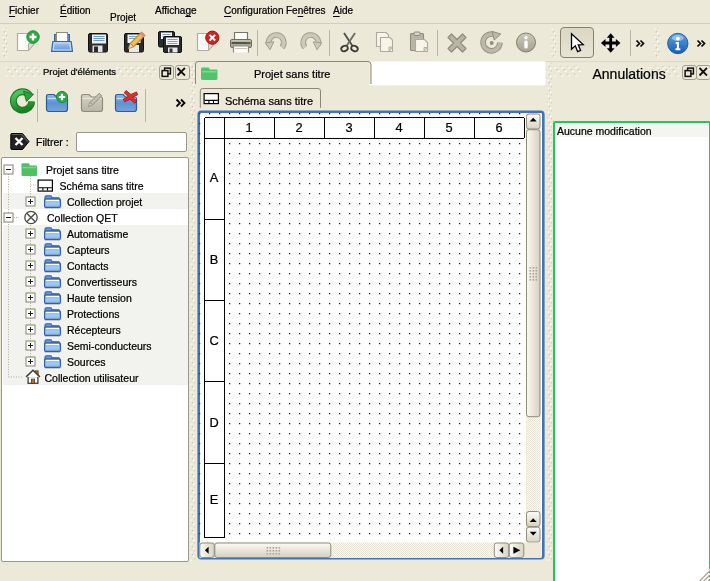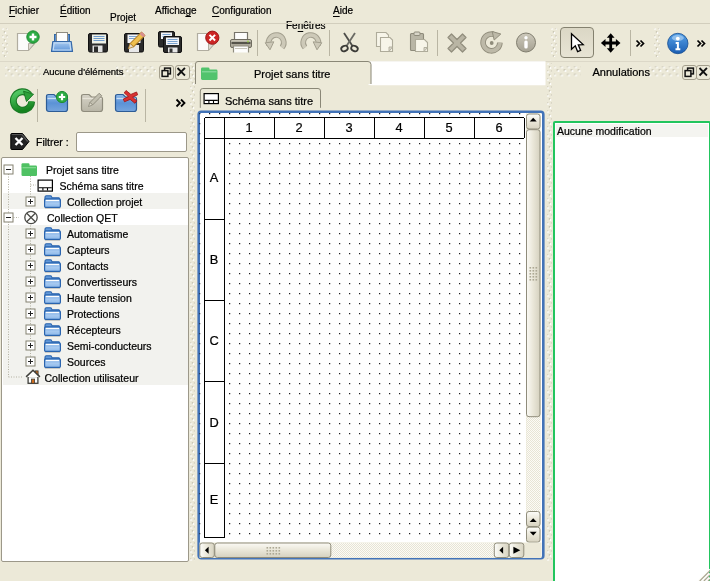--- a/index.html
+++ b/index.html
@@ -24,22 +24,22 @@
 .dockbtn{width:13px;height:13px;border:1px solid #a49f8d;border-radius:3px;}
 u{text-decoration-thickness:1px;text-underline-offset:1.5px;}
 </style></head>
 <body>
 
 <div class="abs" style="left:0;top:0;width:627px;height:23px;">
  <span class="abs" style="left:9px;top:5px;"><u>F</u>ichier</span>
  <span class="abs" style="left:60px;top:5px;"><u>É</u>dition</span>
  <span class="abs" style="left:110px;top:12px;"><u>P</u>rojet</span>
  <span class="abs" style="left:155px;top:5px;">Afficha<u>g</u>e</span>
- <span class="abs" style="left:212px;top:5px;"><u>C</u>onfiguration</span>
- <span class="abs" style="left:286px;top:20px;">Fe<u>n</u>êtres</span>
+ <span class="abs" style="left:224px;top:5px;"><u>C</u>onfiguration</span>
+ <span class="abs" style="left:286px;top:5px;">Fe<u>n</u>êtres</span>
  <span class="abs" style="left:333px;top:5px;"><u>A</u>ide</span>
 </div>
 <div class="abs" style="left:0;top:23px;width:710px;height:1px;background:#d2cebd;"></div>
 
 <div class="abs" style="left:0;top:24px;width:710px;height:37px;">
  <div class="abs vtex" style="left:2px;top:4px;width:6px;height:29px;"></div>
  <svg class="abs" style="left:0;top:0;z-index:2;" width="710" height="37" viewBox="0 0 710 37">
   <defs>
    <linearGradient id="gBlue" x1="0" y1="0" x2="0" y2="1">
           <stop offset="0" stop-color="#a9cbf1"></stop>
@@ -195,21 +195,21 @@
  <div class="abs vtex" style="left:551px;top:4px;width:6px;height:29px;"></div>
  <div class="abs" style="left:560px;top:3px;width:32px;height:29px;border:1px solid #84816f;border-radius:4px;background:linear-gradient(#dbd7c5,#e7e4d4);z-index:1;"></div>
  <div class="abs sep" style="left:630px;top:6px;height:26px;"></div>
  <div class="abs vtex" style="left:654px;top:4px;width:6px;height:29px;"></div>
 </div>
 <div class="abs" style="left:0;top:61px;width:710px;height:1px;background:#dcd8c8;"></div>
 
 <div class="abs" style="left:0;top:63px;width:190px;height:18px;">
  <div class="abs tex" style="left:5px;top:3px;width:36px;height:11px;"></div>
  <div class="abs tex" style="left:116px;top:3px;width:40px;height:11px;"></div>
- <span class="abs" style="left:43px;top:3px;font-size:9.5px;">Aucune d'éléments</span>
+ <span class="abs" style="left:43px;top:3px;font-size:9.5px;">Projet d'éléments</span>
  <div class="abs dockbtn" style="left:159px;top:2px;"></div>
  <div class="abs dockbtn" style="left:174.5px;top:2px;"></div>
  <svg class="abs" style="left:159px;top:2px;" width="31" height="15" viewBox="0 0 31 15">
   <rect x="5.6" y="3.1" width="5.8" height="5.8" fill="none" stroke="#111" stroke-width="1.5"></rect>
   <rect x="3.1" y="5.6" width="5.8" height="5.8" fill="#ece9d8" stroke="#111" stroke-width="1.5"></rect>
   <path d="M19.2 3.7 L25.3 9.8 M25.3 3.7 L19.2 9.8" stroke="#111" stroke-width="1.9" stroke-linecap="square"></path>
  </svg>
 </div>
 
 <svg class="abs" style="left:0;top:84px;" width="195" height="72" viewBox="0 0 195 72">
@@ -501,21 +501,21 @@
         <rect x="76.5" y="445" width="1.6" height="1.6"></rect>
         <rect x="79.5" y="445" width="1.6" height="1.6"></rect>
         <rect x="82.5" y="445" width="1.6" height="1.6"></rect>
   </g>
  </g>
 </svg>
 
 <div class="abs" style="left:552px;top:63px;width:158px;height:18px;">
  <div class="abs tex" style="left:2px;top:3px;width:27px;height:11px;"></div>
  <div class="abs tex" style="left:97px;top:3px;width:30px;height:11px;"></div>
- <span class="abs" style="left:40.5px;top:3px;font-size:11px;">Annulations</span>
+ <span class="abs" style="left:40.5px;top:3px;font-size:14px;">Annulations</span>
  <div class="abs dockbtn" style="left:129.5px;top:2px;"></div>
  <div class="abs dockbtn" style="left:143.5px;top:2px;"></div>
  <svg class="abs" style="left:129.5px;top:2px;" width="30" height="15" viewBox="0 0 30 15">
   <rect x="5.6" y="3.1" width="5.8" height="5.8" fill="none" stroke="#111" stroke-width="1.5"></rect>
   <rect x="3.1" y="5.6" width="5.8" height="5.8" fill="#ece9d8" stroke="#111" stroke-width="1.5"></rect>
   <path d="M18.2 3.7 L24.3 9.8 M24.3 3.7 L18.2 9.8" stroke="#111" stroke-width="1.9" stroke-linecap="square"></path>
  </svg>
 </div>
 <div class="abs" style="left:552.5px;top:82.5px;width:154px;height:478px;background:#fff;border:2px solid #22c55e;border-radius:2px;margin-top:38px;">
  <div style="position:absolute;left:1px;top:1px;right:1px;height:13.5px;background:#f4f4f0;"></div>

